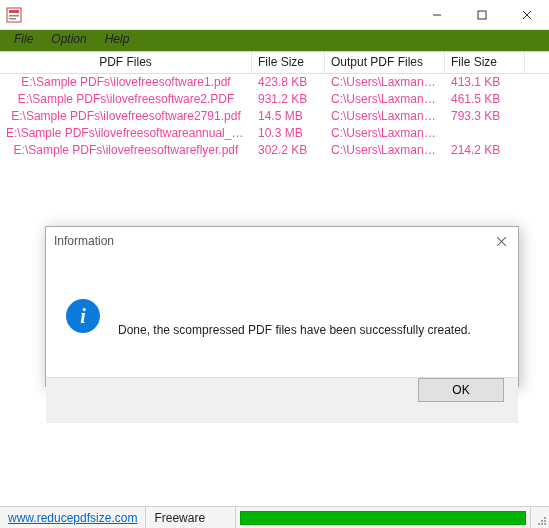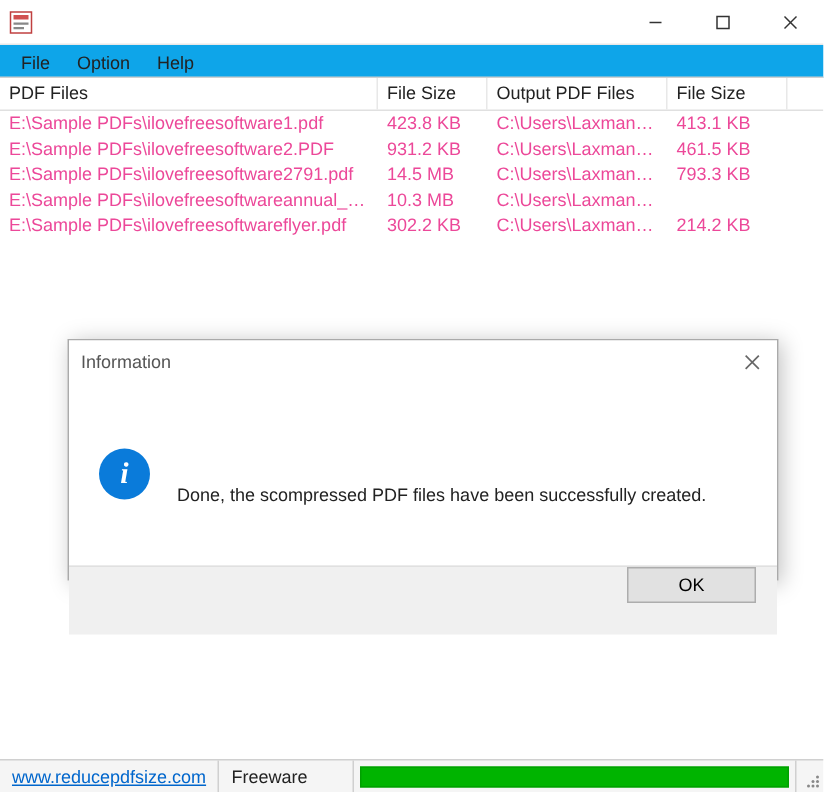--- a/index.html
+++ b/index.html
@@ -35,25 +35,26 @@
   .titlebar .win-btn {
     width: 45px;
     display: flex;
     align-items: center;
     justify-content: center;
     color: #555;
   }
   .menubar {
     height: 22px;
     display: flex;
-    align-items: flex-end;
+    align-items: flex-start;
     gap: 2px;
     padding: 0 6px;
     border-bottom: 1px solid #d0d0d0;
-    background: #0ea5e9;
+    background: #4d7c0f;
+    font-style: italic;
   }
   .menubar .menu-item {
     padding: 2px 8px;
     font-size: 12px;
     color: #222;
   }
   .list-area {
     position: relative;
     height: 432px;
     background: #fff;
@@ -78,21 +79,21 @@
     height: 17px;
     font-size: 12px;
     color: #ec4899;
   }
   .row .cell {
     padding: 1px 6px;
     overflow: hidden;
     white-space: nowrap;
     text-overflow: ellipsis;
   }
-  .col1 { width: 252px; }
+  .col1 { width: 252px; text-align: center; }
   .col2 { width: 73px; }
   .col3 { width: 120px; }
   .col4 { width: 80px; }
 
   .statusbar {
     position: absolute;
     bottom: 0; left: 0; right: 0;
     height: 22px;
     border-top: 1px solid #d0d0d0;
     background: #f5f5f5;

